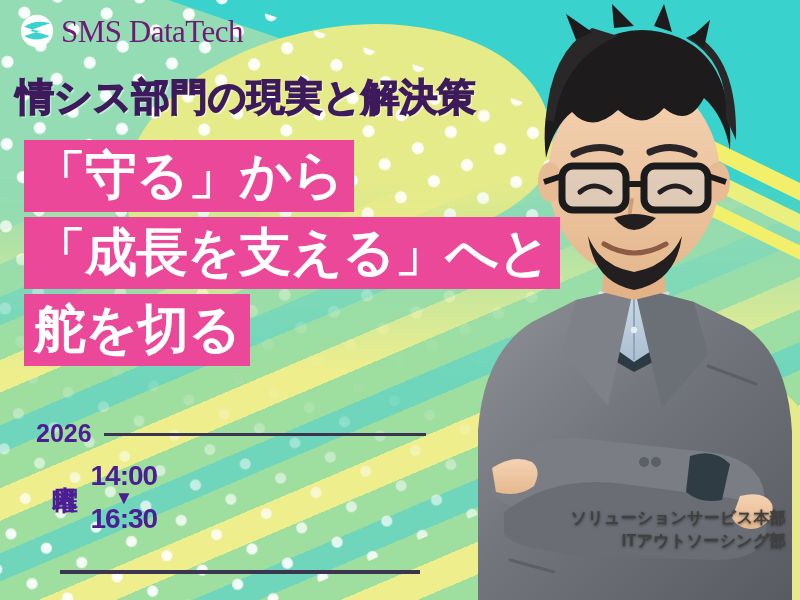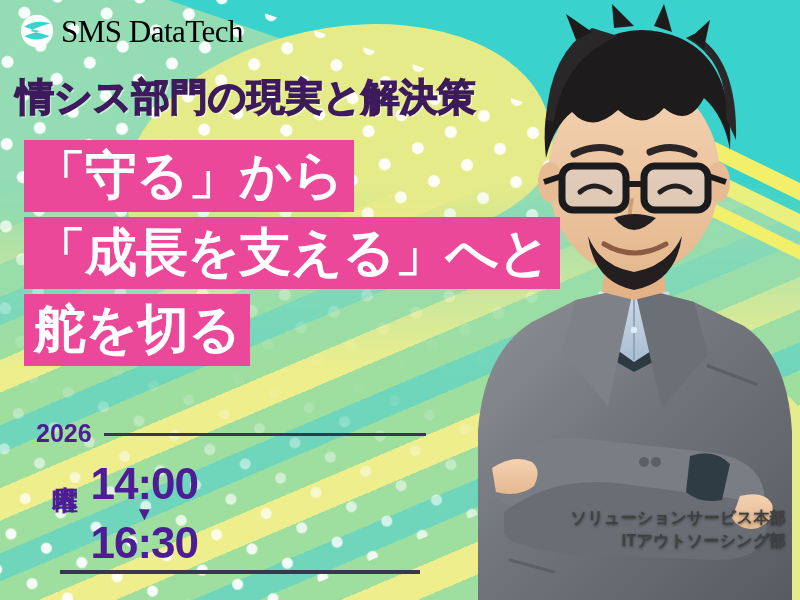--- a/index.html
+++ b/index.html
@@ -139,21 +139,21 @@
     position: absolute;
     left: 20px;
     top: 14px;
     display: flex;
     align-items: center;
     gap: 7px;
     z-index: 8;
   }
   .logo-mark { width: 34px; height: 34px; display: block; }
   .logo-text {
-    color: #000000;
+    color: #701a75;
     font-family: "Liberation Serif", "DejaVu Serif", serif;
     font-size: 31px;
     letter-spacing: -0.5px;
     line-height: 1;
     white-space: nowrap;
   }
 
   
   .subhead {
     position: absolute;
@@ -244,21 +244,21 @@
   }
   .times {
     margin-left: 12px;
     margin-top: 14px;
     display: flex;
     flex-direction: column;
     align-items: center;
     line-height: 1;
   }
   .time-val {
-    font-size: 44px;
+    font-size: 28px;
     font-weight: 700;
     letter-spacing: -1px;
   }
   .time-arrow {
     font-size: 19px;
     line-height: 0.6;
     margin: 2px 0 2px 0;
   }
   .rule-bottom {
     position: absolute;

